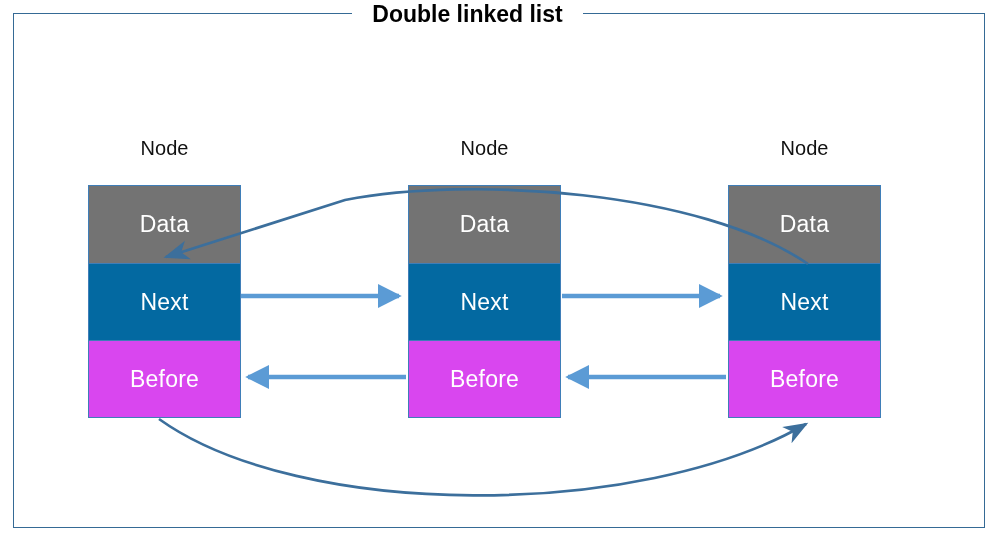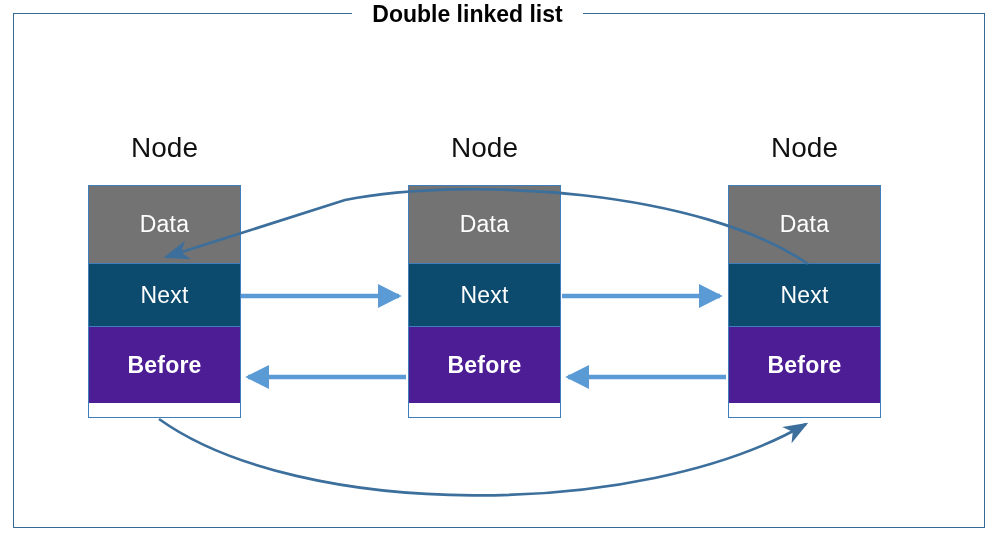--- a/index.html
+++ b/index.html
@@ -59,21 +59,21 @@
   .node {
     position: absolute;
     width: 153px;
   }
   .node-label {
     position: absolute;
     top: -52px;
     left: 0;
     width: 153px;
     text-align: center;
-    font-size: 28px;
+    font-size: 20px;
     color: #111111;
     line-height: 30px;
   }
   .node-box {
     position: absolute;
     left: 0;
     top: 0;
     width: 153px;
     height: 233px;
     box-sizing: border-box;
@@ -87,29 +87,28 @@
     justify-content: center;
     font-size: 23px;
     color: #ffffff;
     letter-spacing: 0.2px;
   }
   .cell-data {
     height: 77px;
     background: #737373;
   }
   .cell-next {
-    height: 64px;
-    background: #0c4a6e;
+    height: 78px;
+    background: #0369a1;
     border-top: 1.2px solid #3f7eb8;
     border-bottom: 1.2px solid #3f7eb8;
   }
   .cell-before {
     height: 76px;
-    background: #4c1d95;
-    font-weight: bold;
+    background: #d946ef;
   }
 
   #node1 { left: 88px; top: 185px; }
   #node2 { left: 408px; top: 185px; }
   #node3 { left: 728px; top: 185px; }
 
   
   .arrows {
     position: absolute;
     left: 0; top: 0;

